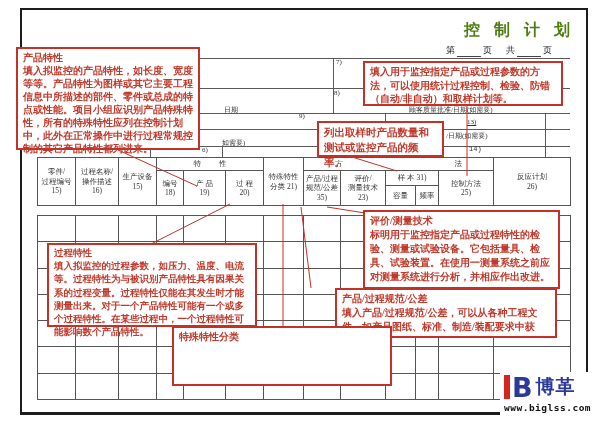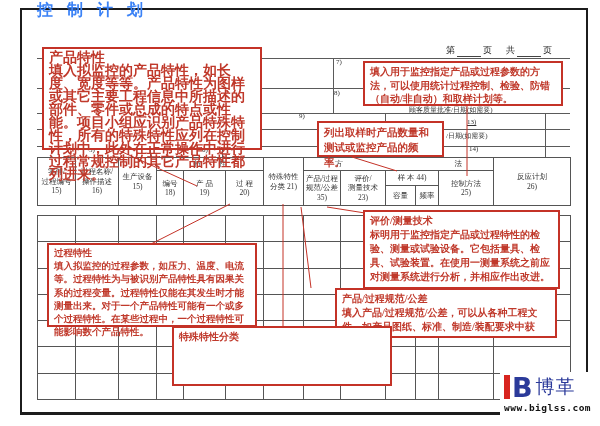--- a/index.html
+++ b/index.html
@@ -1,52 +1,52 @@
 <!DOCTYPE html>
 <html><head>
 <meta charset="utf-8">
 <style>
   html,body{margin:0;padding:0;background:#fff;}
   .canvas{position:relative;width:600px;height:426px;background:#fff;overflow:hidden;
           font-family:"Liberation Serif","DejaVu Serif",serif;}
   .pageborder{position:absolute;left:20px;top:8px;width:568px;height:407px;
               border:2px solid #1c1c1c;border-bottom-width:3px;box-sizing:border-box;z-index:1;}
-  .title{position:absolute;left:37px;top:0;width:533px;text-align:left;
-         font-size:16px;font-weight:bold;color:#3b82f6;word-spacing:10px;z-index:2;}
+  .title{position:absolute;left:37px;top:20px;width:533px;text-align:right;
+         font-size:16px;font-weight:bold;color:#4d7c0f;word-spacing:10px;z-index:2;}
   .pageno{position:absolute;left:446px;top:44px;font-size:9px;color:#222;z-index:2;
           display:flex;align-items:flex-end;}
   .pageno .u{display:inline-block;width:24px;height:10px;border-bottom:1px solid #444;margin:0 2px;}
   .pageno .gap{display:inline-block;width:14px;}
   .hline{position:absolute;height:1px;background:#5a5a5a;z-index:2;}
   .vline{position:absolute;width:1px;background:#5a5a5a;z-index:2;}
   .flabel{position:absolute;font-size:7px;color:#333;white-space:pre;z-index:3;line-height:1.1;}
   table.grid{position:absolute;border-collapse:collapse;table-layout:fixed;z-index:2;background:#fff;}
   table.grid td{border:1px solid #555;font-size:7.5px;color:#333;text-align:center;
                 vertical-align:middle;line-height:1.25;padding:0;white-space:pre-line;overflow:hidden;}
   td.span-c{word-spacing:16px;}
   td.span-m{word-spacing:110px;}
   svg.leaders{position:absolute;left:0;top:0;z-index:5;pointer-events:none;}
   .rbox{position:absolute;background:#fff;border:2px solid #c43227;color:#c0392b;
         font-weight:bold;box-sizing:border-box;padding:2px 5px;z-index:6;}
   .rtitle{font-weight:bold;}
   .rbody{font-weight:bold;}
-  .bx-product{left:42px;top:47px;width:220px;height:103px;font-size:14px;line-height:13px;}
+  .bx-product{left:16px;top:47px;width:184px;height:103px;font-size:10px;line-height:13px;}
   .bx-method{left:363px;top:61px;width:200px;height:45px;font-size:10px;line-height:13.5px;}
   .bx-sampling{left:317px;top:121px;width:127px;height:36px;font-size:10.5px;line-height:15px;}
   .bx-process{left:47px;top:243px;width:210px;height:84px;font-size:9.5px;line-height:13.2px;}
   .bx-eval{left:363px;top:210px;width:197px;height:79px;font-size:10px;line-height:14px;}
   .bx-spec{left:335px;top:288px;width:222px;height:50px;font-size:10px;line-height:14px;}
   .bx-special{left:172px;top:326px;width:220px;height:60px;font-size:10px;line-height:13.5px;}
   .logo{position:absolute;left:500px;top:372px;width:92px;height:46px;background:#fff;z-index:7;
         box-sizing:border-box;padding-left:4px;}
   .logo-row{display:flex;align-items:center;height:30px;}
   .logo-bar{width:6px;height:24px;background:#d8241f;margin-right:2px;}
   .logo-b{font-family:"DejaVu Sans","Liberation Sans",sans-serif;font-weight:bold;font-size:27px;
           color:#2b3a9a;line-height:1;}
-  .logo-brand{font-family:"DejaVu Sans","Liberation Sans",sans-serif;font-weight:normal;font-size:19px;
+  .logo-brand{font-family:"DejaVu Sans","Liberation Sans",sans-serif;font-weight:bold;font-size:19px;
           color:#2b3a9a;margin-left:3px;letter-spacing:1px;}
   .logo-site{font-family:"DejaVu Sans Mono","Liberation Mono",monospace;font-weight:bold;
           font-size:9.5px;color:#111;letter-spacing:.5px;line-height:1.2;}
 </style>
 </head>
 <body>
 
 <div class="canvas">
 
   <div class="pageborder"></div>
@@ -73,21 +73,21 @@
   <div class="vline" style="left:545px;top:113px;height:44px;"></div>
   <div class="vline" style="left:150px;top:146px;height:11px;"></div>
   <div class="vline" style="left:222px;top:146px;height:11px;"></div>
 
   <span class="flabel" style="left:336px;top:59px;">7)</span>
   <span class="flabel" style="left:334px;top:90px;">8)</span>
   <span class="flabel" style="left:299px;top:113px;">9)</span>
   <span class="flabel" style="left:409px;top:107px;">顾客质量批准/日期(如需要)</span>
   <span class="flabel" style="left:467px;top:119px;text-decoration:underline;">13)</span>
   <span class="flabel" style="left:446px;top:133px;">/日期(如需要)</span>
-  <span class="flabel" style="left:469px;top:146px;">14)</span>
+  <span class="flabel" style="left:469px;top:146px;font-family:Liberation Mono, monospace;">14)</span>
   <span class="flabel" style="left:89px;top:147px;">5)</span>
   <span class="flabel" style="left:202px;top:147px;">6)</span>
   <span class="flabel" style="left:224px;top:107px;">日期</span>
   <span class="flabel" style="left:222px;top:140px;">如需要)</span>
 
   <table class="grid" style="left:37px;top:157px;width:533px;">
     <colgroup>
       <col style="width:38px">
         <col style="width:43px">
         <col style="width:38px">
@@ -125,21 +125,21 @@
       <td rowspan="2">产 品
 19)</td>
       <td rowspan="2">过 程
 20)</td>
       <td rowspan="2">产品/过程
 规范/公差
 35)</td>
       <td rowspan="2">评价/
 测量技术
 23)</td>
-      <td colspan="2">样 本 44)</td>
+      <td colspan="2">样 本 31)</td>
       <td rowspan="2">控制方法
 25)</td>
     </tr>
     <tr style="height:20px;">
       <td>容量</td>
       <td>频率</td>
     </tr>
   </tbody>
     </table>
 

